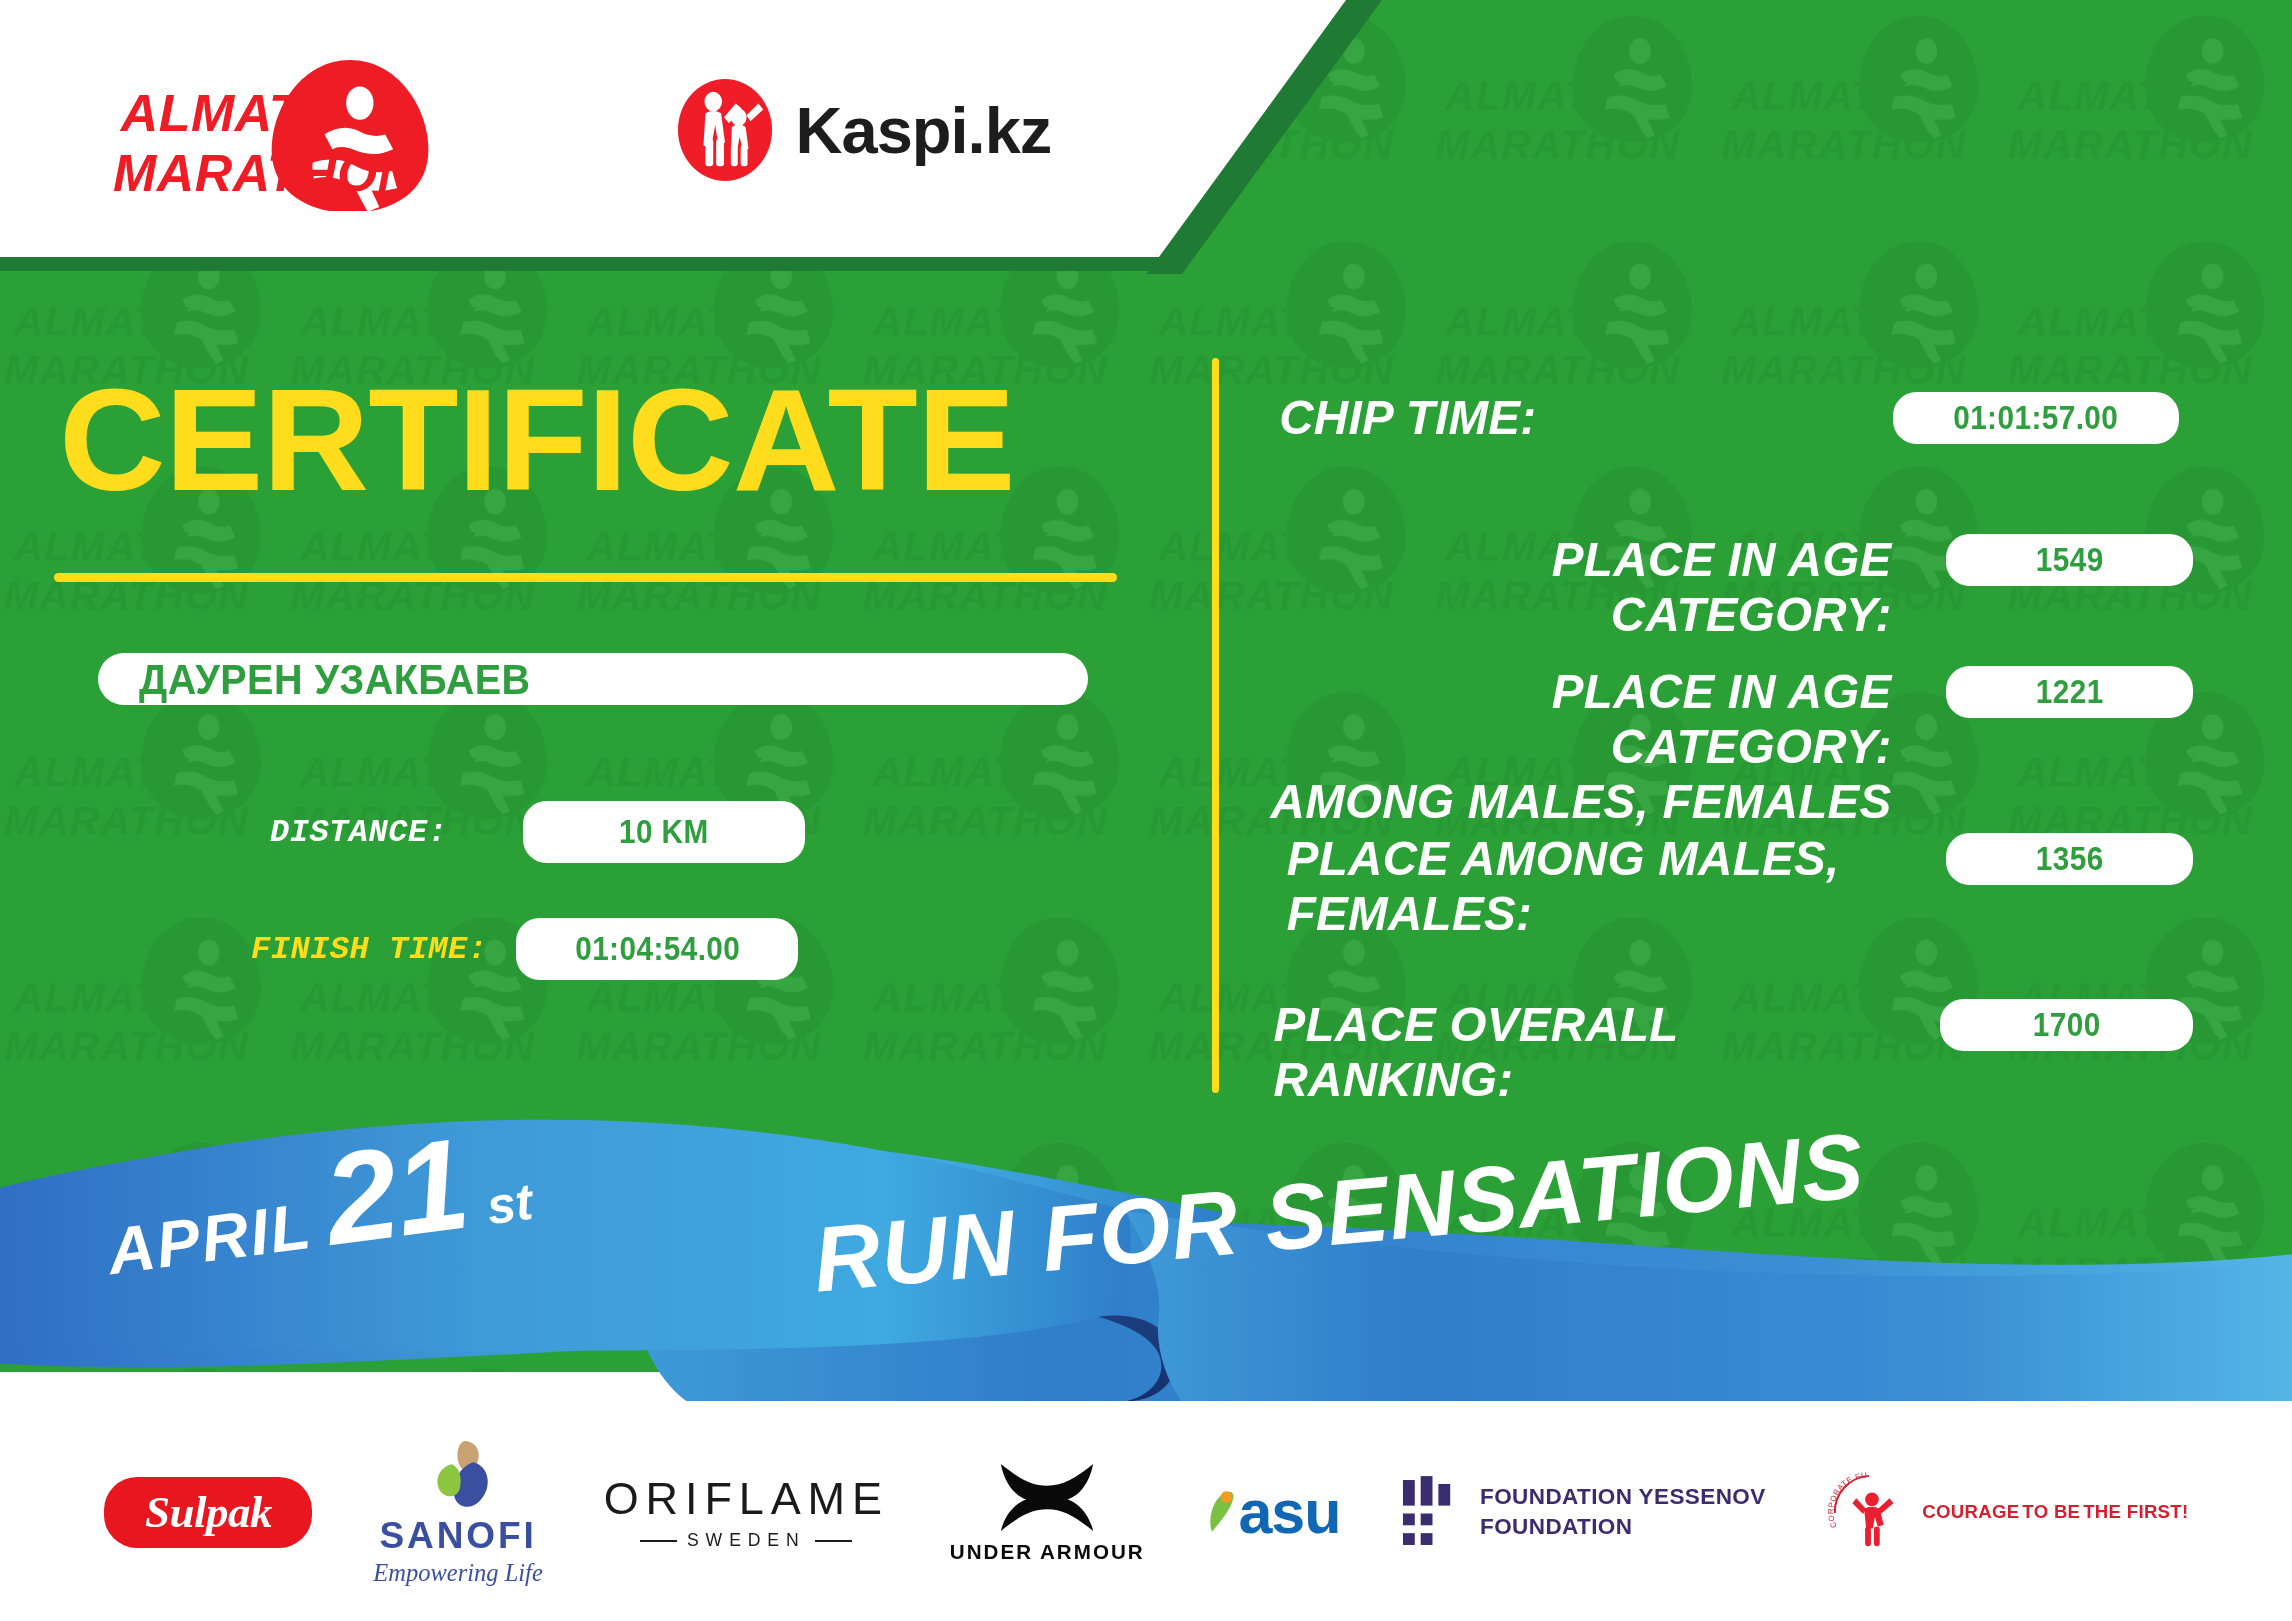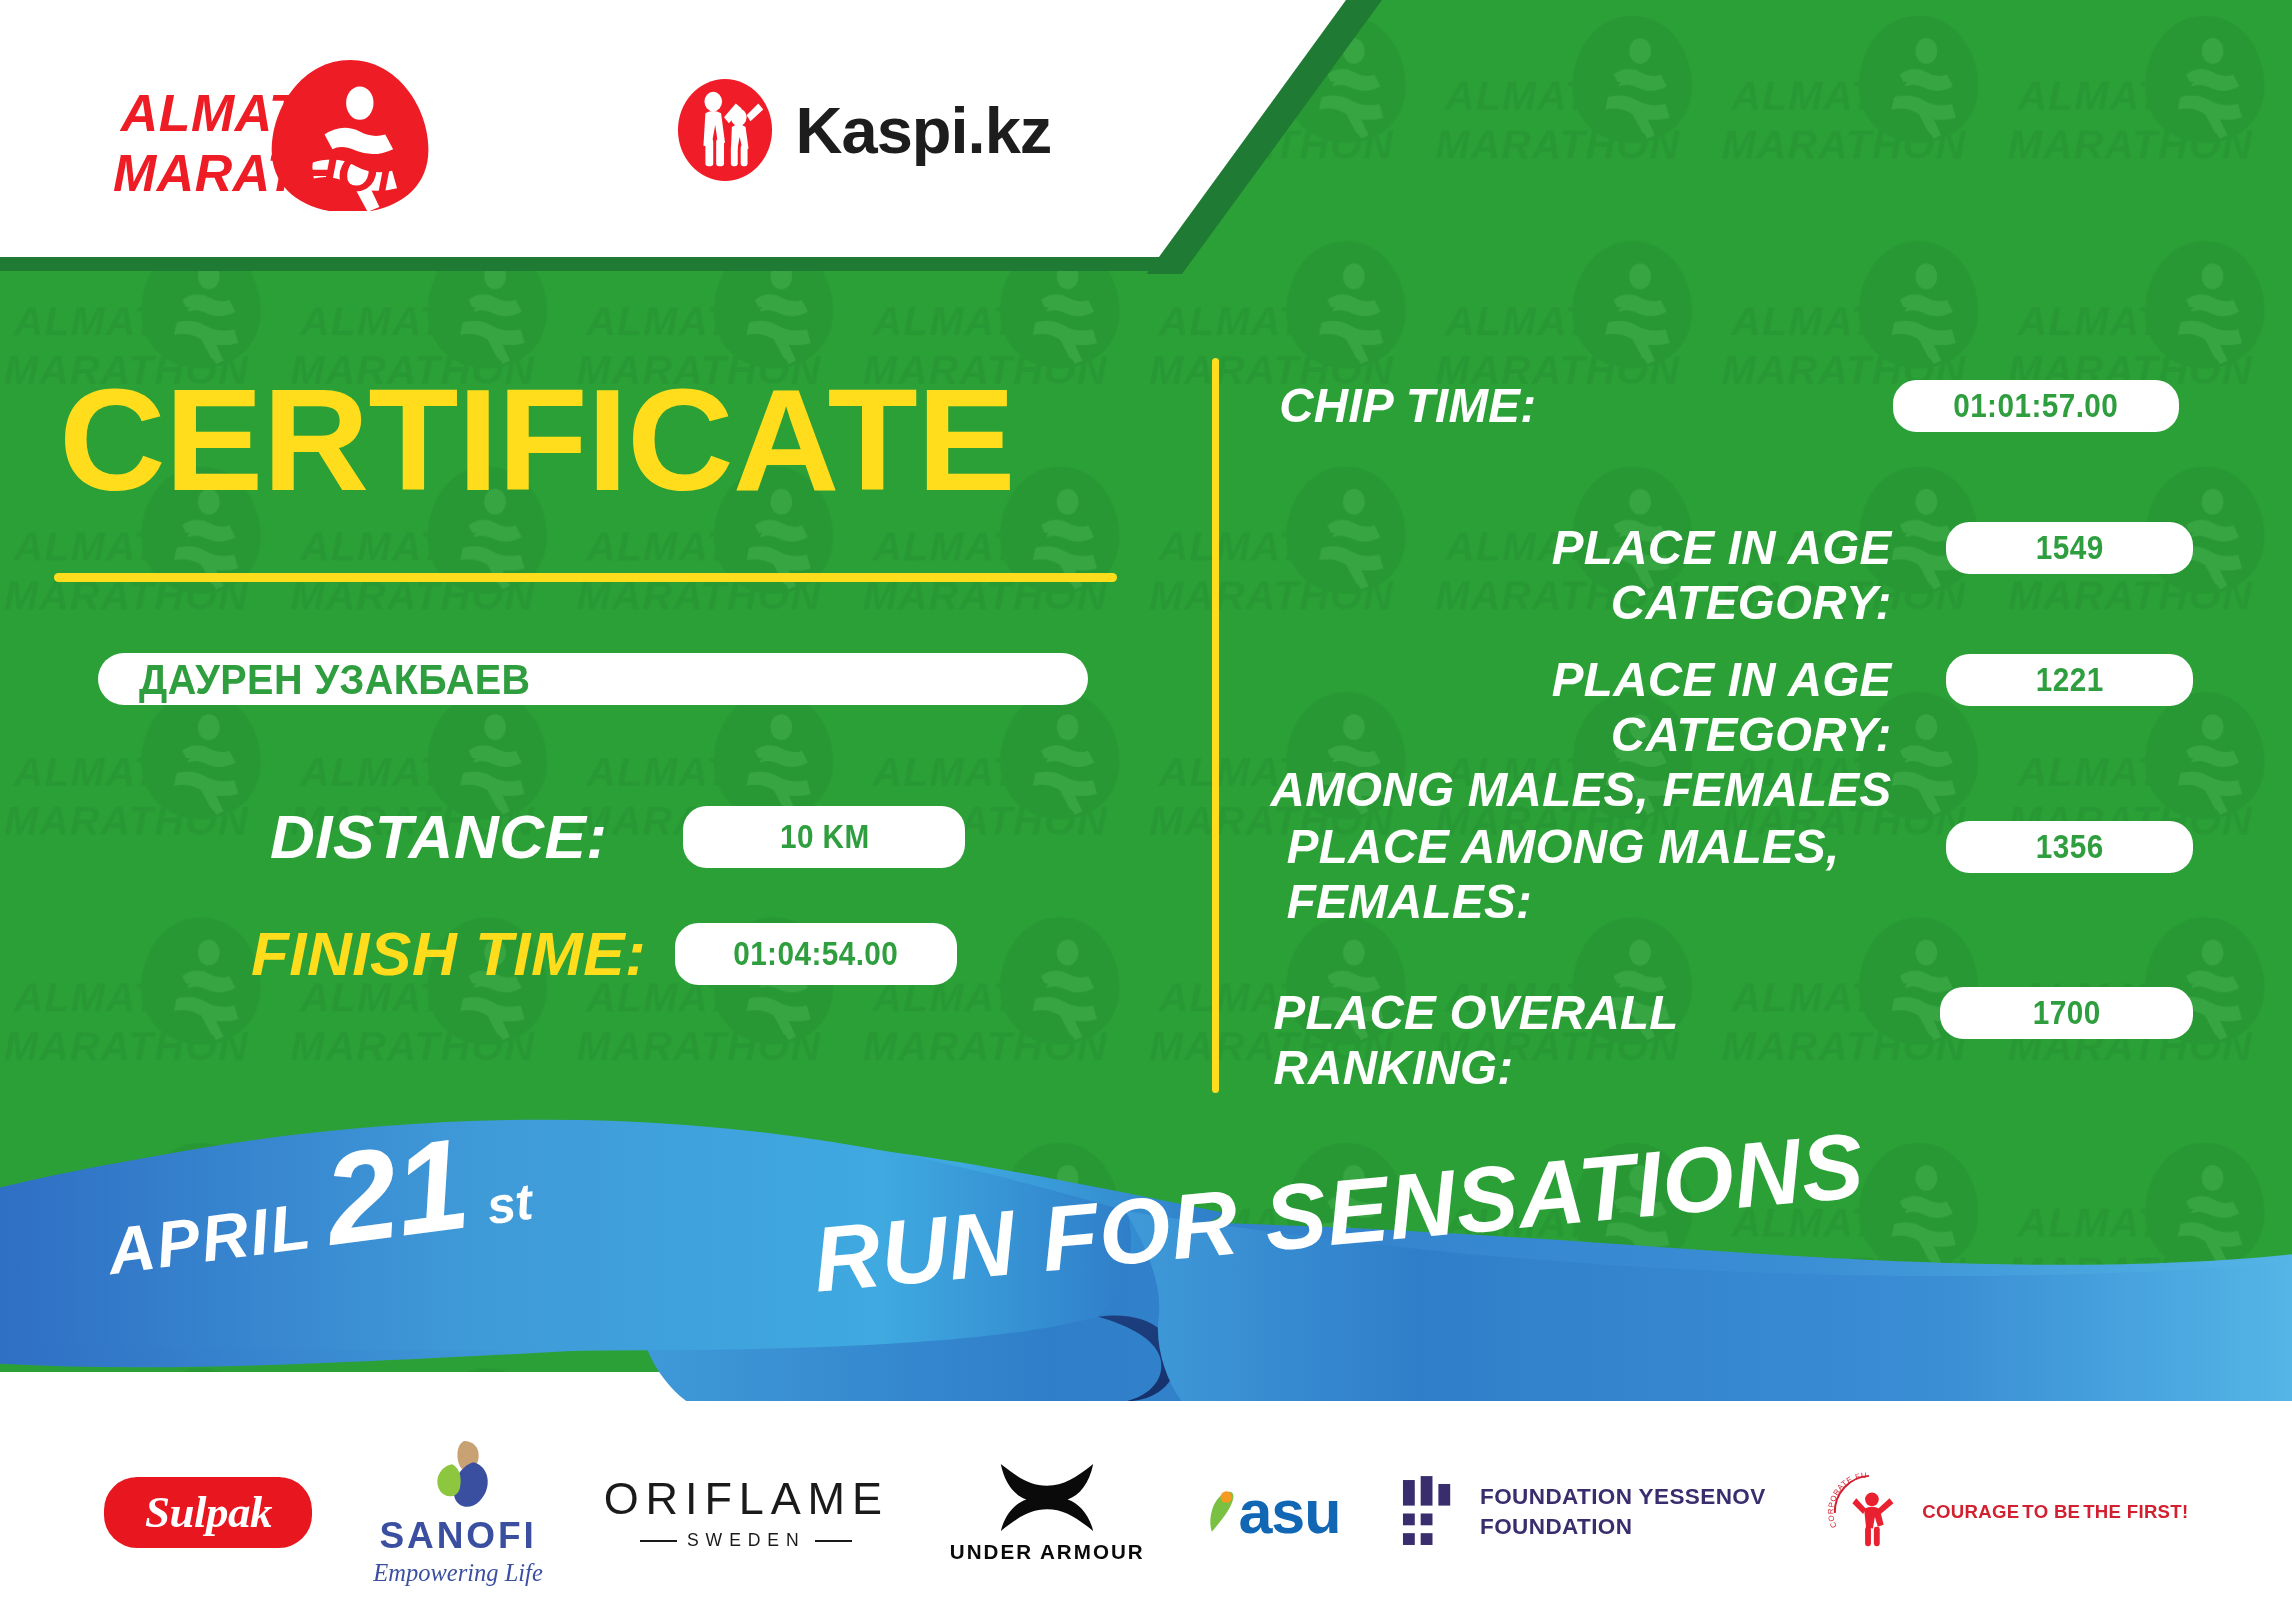--- a/index.html
+++ b/index.html
@@ -65,22 +65,22 @@
     display:flex; align-items:center; padding-left:41px;margin-top:10px;
   }
   .name-text {
     font-family:"Liberation Sans Narrow","Liberation Sans", sans-serif;
     font-weight:bold; font-size:43px; color:#2e9e3e; letter-spacing:0.5px;
     white-space:nowrap; transform:scaleX(0.92); transform-origin:left center;
   }
 
   .kv-row { position:absolute; display:flex; align-items:center; }
   .kv-label {
-    font-family:Liberation Sans, sans-serif; font-weight:bold; font-style:italic;
-    font-size:62px; color:#ffffff; letter-spacing:0.5px; white-space:nowrap;
+    font-family:Liberation Mono, monospace; font-weight:bold; font-style:italic;
+    font-size:32px; color:#ffffff; letter-spacing:0.5px; white-space:nowrap;
   }
   .kv-label.yellow { color:#ffdd1c; }
   .kv-pill {
     background:#ffffff; border-radius:23.5px; height:62px;
     display:flex; align-items:center; justify-content:center;
   }
   .kv-val {
     font-family:"Liberation Sans Narrow","Liberation Sans", sans-serif;
     font-weight:bold; font-size:33px; color:#2e9e3e; letter-spacing:0.5px;
     transform:scaleX(0.9); white-space:nowrap;
@@ -93,21 +93,21 @@
 
   
   .v-divider {
     position:absolute; left:1212px; top:358px; width:6.9px; height:735px;
     background:#ffdd1c; border-radius:3.9px;
   }
 
   
   .stats { position:absolute; left:1264px; top:363px; width:965px; }
   .stat-row {
-    position:absolute; display:flex; align-items:flex-end;
+    position:absolute; display:flex; align-items:flex-end;margin-top:12px;
   }
   .stat-label {
     font-family:"Liberation Sans Narrow","Liberation Sans", sans-serif;
     font-weight:bold; font-style:italic; font-size:49px; color:#ffffff;
     line-height:1.12; text-align:left; letter-spacing:0.3px;
     transform:scaleX(0.97); transform-origin:left top;
   }
   .stat-pill {
     position:absolute; background:#ffffff; border-radius:23.5px; height:52px;
     display:flex; align-items:center; justify-content:center;

